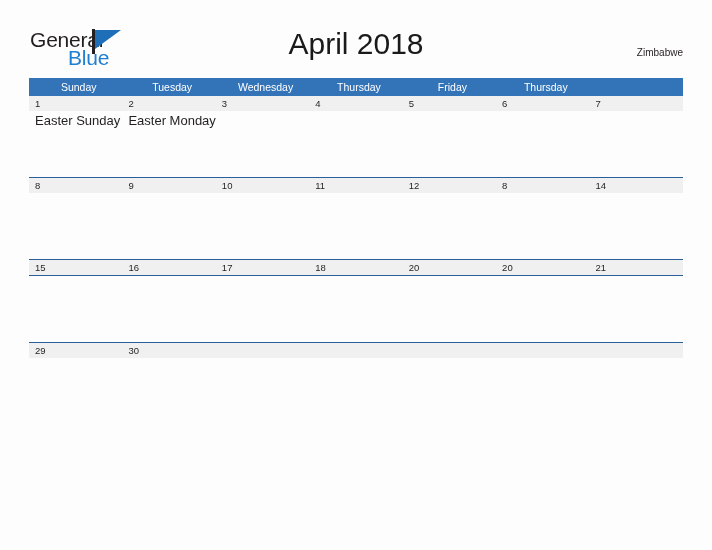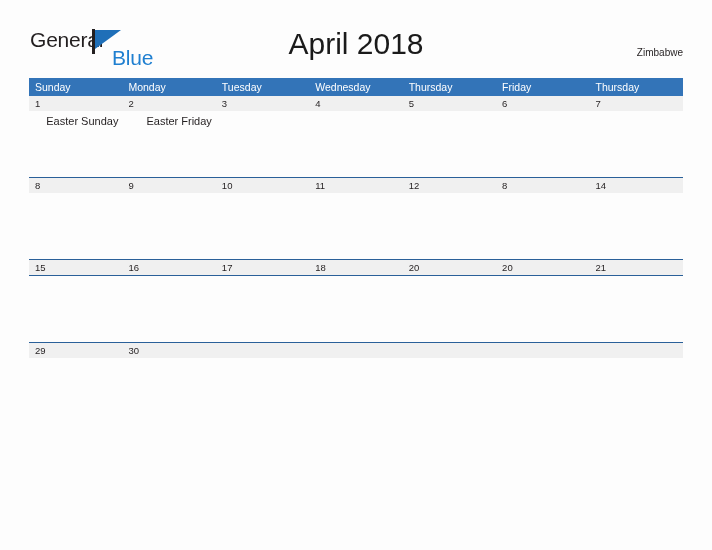--- a/index.html
+++ b/index.html
@@ -50,21 +50,20 @@
   }
   .logo-blue {
     position: absolute;
     left: 38px;
     top: 18px;
     font-size: 21px;
     line-height: 24px;
     letter-spacing: -0.2px;
     color: #1f7fd0;
     font-family: "Liberation Sans", sans-serif;
-    margin-left: 44px;
   }
   .logo-flag {
     position: absolute;
     left: 62px;
     top: 1px;
     width: 30px;
     height: 25px;
   }
   .logo-flag .pole {
     position: absolute;
@@ -113,20 +112,21 @@
     left: 29px;
     top: 78px;
     width: 654px;
   }
 
   .weekday-row {
     display: flex;
     width: 654px;
     height: 18px;
     background: #3374b8;
+    text-align: center;
   }
   .weekday-cell {
     width: 93.43px;
     height: 18px;
     box-sizing: border-box;
     padding-left: 6px;
     font-size: 10.5px;
     line-height: 18px;
     color: #ffffff;
     white-space: nowrap;
@@ -165,27 +165,26 @@
     height: 66px;
     background: #fdfdfd;
   }
   .week-row.last .event-strip {
     height: 40px;
   }
   .event-cell {
     width: 93.43px;
     box-sizing: border-box;
     padding: 4px 4px 0 6px;
-    font-size: 11px;
+    font-size: 13px;
     line-height: 12px;
     color: #231f20;
     white-space: nowrap;
     overflow: hidden;
     font-family: "Liberation Sans", sans-serif;
-    text-align: right;
   }
 </style>
 </head>
 <body>
 
 <div class="page">
 
   <div class="header">
 
     <div class="logo">
@@ -200,41 +199,40 @@
     <div class="month-title">April 2018</div>
 
     <div class="country-label">Zimbabwe</div>
 
   </div>
 
   <div class="calendar">
 
     <div class="weekday-row">
       <div class="weekday-cell">Sunday</div>
-      <div class="weekday-cell">Monday</div>
       <div class="weekday-cell">Tuesday</div>
       <div class="weekday-cell">Wednesday</div>
       <div class="weekday-cell">Thursday</div>
       <div class="weekday-cell">Friday</div>
       <div class="weekday-cell">Thursday</div>
     </div>
 
     <div class="week-row first">
       <div class="date-strip">
         <div class="date-cell">1</div>
         <div class="date-cell">2</div>
         <div class="date-cell">3</div>
         <div class="date-cell">4</div>
         <div class="date-cell">5</div>
         <div class="date-cell">6</div>
         <div class="date-cell">7</div>
       </div>
       <div class="event-strip">
         <div class="event-cell">Easter Sunday</div>
-        <div class="event-cell">Easter Friday</div>
+        <div class="event-cell">Easter Monday</div>
         <div class="event-cell"></div>
         <div class="event-cell"></div>
         <div class="event-cell"></div>
         <div class="event-cell"></div>
         <div class="event-cell"></div>
       </div>
     </div>
 
     <div class="week-row">
       <div class="date-strip">

